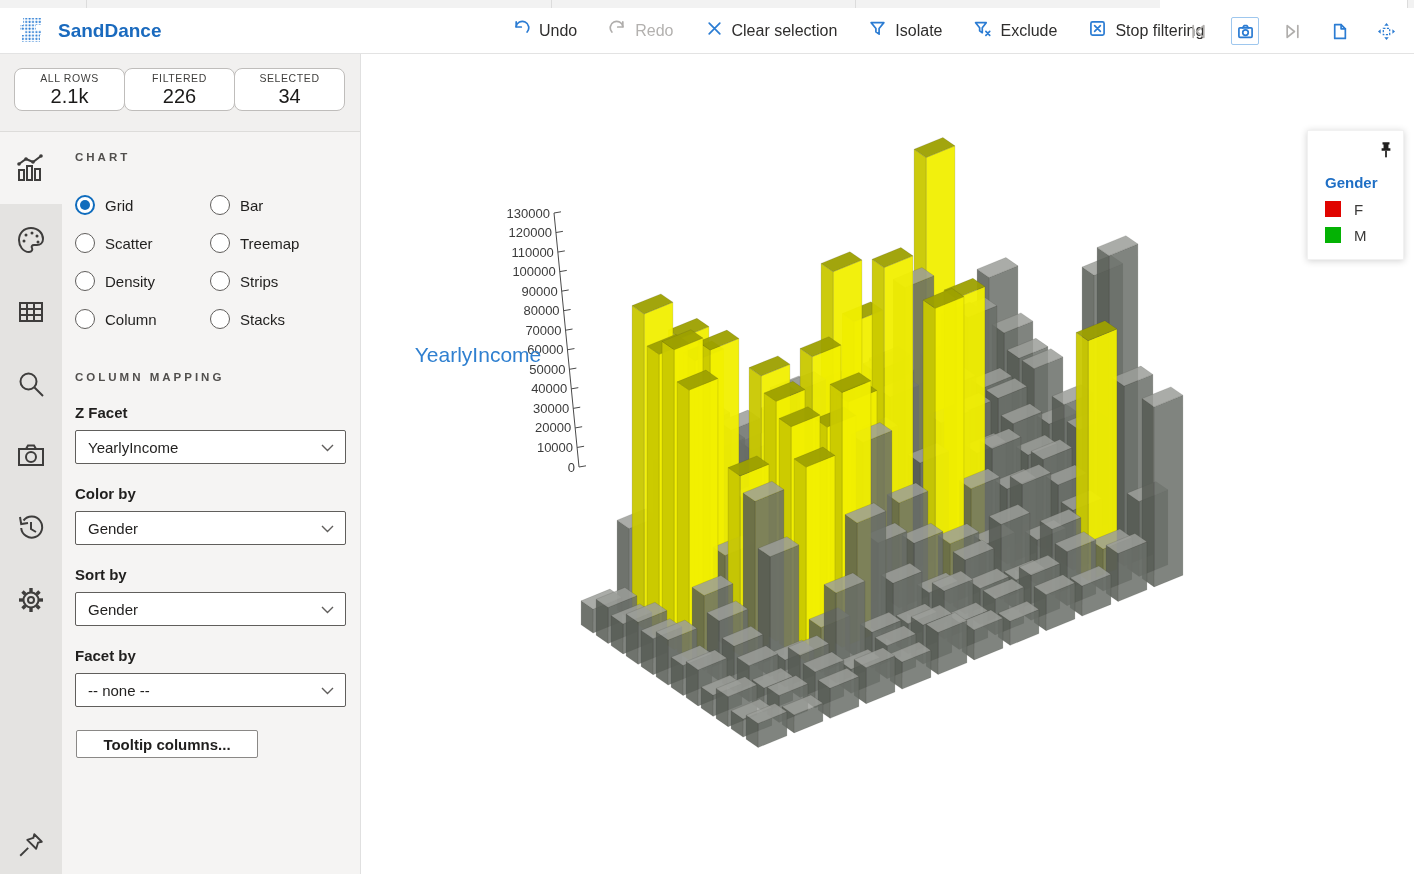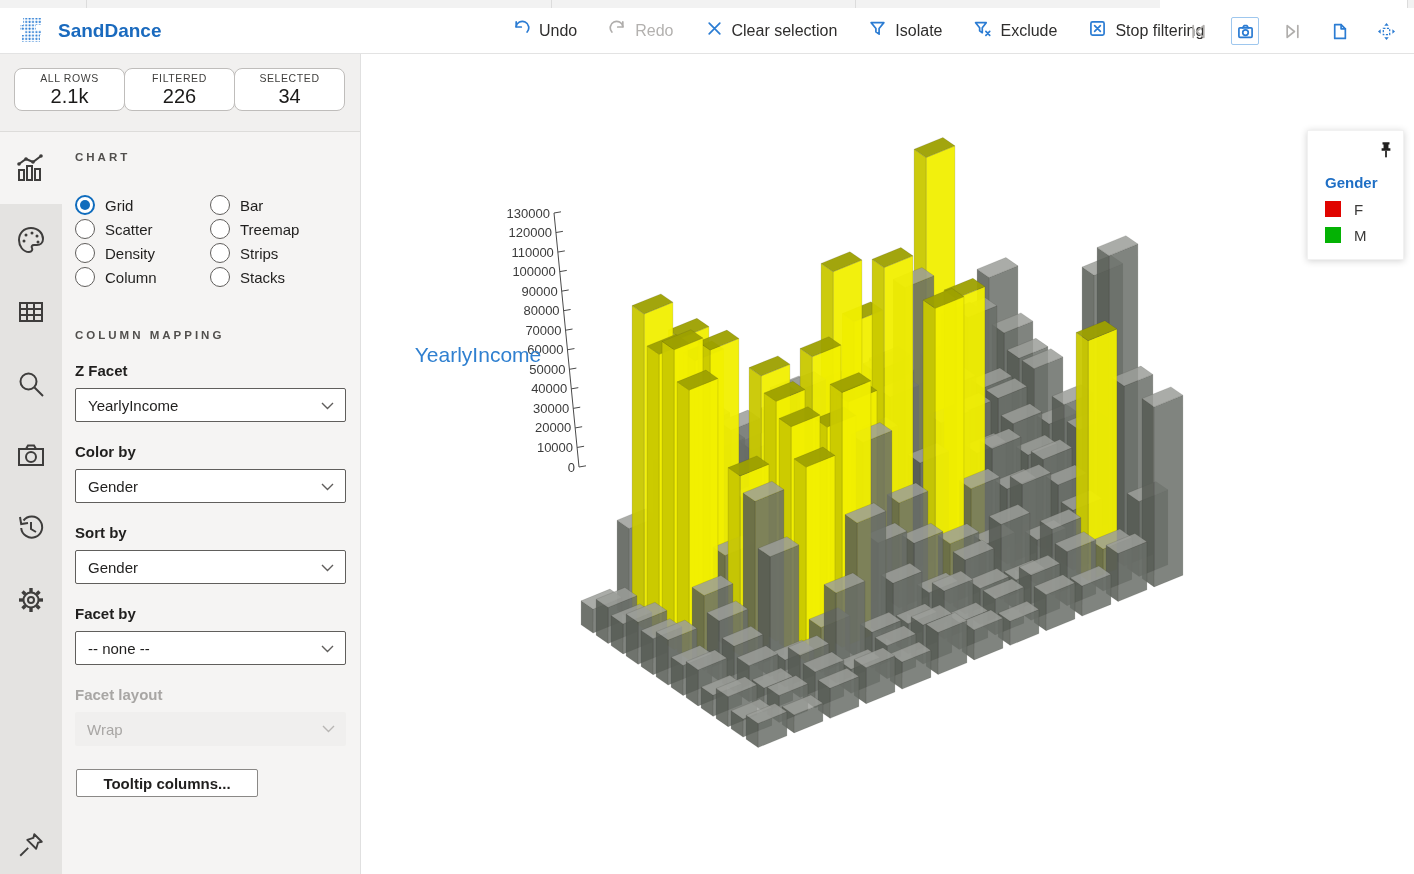--- a/index.html
+++ b/index.html
@@ -37,21 +37,21 @@
   
   .sidebar{position:absolute;left:0;top:131px;width:360px;bottom:0;background:#f5f4f3;border-top:1px solid #dddcda;}
   .iconstrip{position:absolute;left:0;top:0;width:62px;bottom:0;background:#e4e3e1;}
   .strip-item{width:62px;height:72px;display:flex;align-items:center;justify-content:center;cursor:pointer;}
   .strip-item.active{background:#f5f4f3;}
   .strip-pin{position:absolute;left:0;bottom:14px;width:62px;display:flex;justify-content:center;cursor:pointer;}
 
   .panel{position:absolute;left:62px;top:0;right:0;bottom:0;padding:19px 14px 0 13px;}
   .section-title{font-size:11.5px;font-weight:700;letter-spacing:3px;color:#514f4d;}
   .section-title.mapping{margin-top:40px;}
-  .radio-grid{margin-top:30px;display:grid;grid-template-columns:135px 1fr;row-gap:0;}
+  .radio-grid{margin-top:30px;display:grid;grid-template-columns:135px 1fr;row-gap:14px;}
   .radio-item{display:flex;align-items:center;gap:10px;cursor:pointer;height:24px;}
   .radio-circle{width:20px;height:20px;border-radius:50%;border:1px solid #605e5c;background:#fff;
     display:flex;align-items:center;justify-content:center;flex:none;}
   .radio-circle.sel{border:2px solid #0f6cbd;}
   .radio-circle.sel::after{content:"";width:10px;height:10px;border-radius:50%;background:#0f6cbd;}
   .radio-label{font-size:15px;color:#201f1e;}
 
   .field-group{margin-top:21px;}
   .field-label{font-size:15px;font-weight:700;color:#201f1e;margin-bottom:9px;}
   .field-label.dis{color:#a8a6a4;}
@@ -358,31 +358,20 @@
               </svg>
             </span>
           </div>
         </div>
         <div class="field-group">
           <div class="field-label">Facet by</div>
           <div class="dropdown">
             <span class="val">-- none --</span>
             <span>
               <svg class="chev" width="13" height="8" viewBox="0 0 13 8" fill="none" stroke="#605e5c" stroke-width="1.4">
-                <path d="M1 1l5.5 5.5L12 1"></path>
-              </svg>
-            </span>
-          </div>
-        </div>
-        <div class="field-group">
-          <div class="field-label dis">Facet layout</div>
-          <div class="dropdown disabled">
-            <span class="val">Wrap</span>
-            <span>
-              <svg class="chev" width="13" height="8" viewBox="0 0 13 8" fill="none" stroke="#b8b6b4" stroke-width="1.4">
                 <path d="M1 1l5.5 5.5L12 1"></path>
               </svg>
             </span>
           </div>
         </div>
       </div>
     <button class="tooltip-btn">Tooltip columns...</button>
   </div>
 </div>
 

